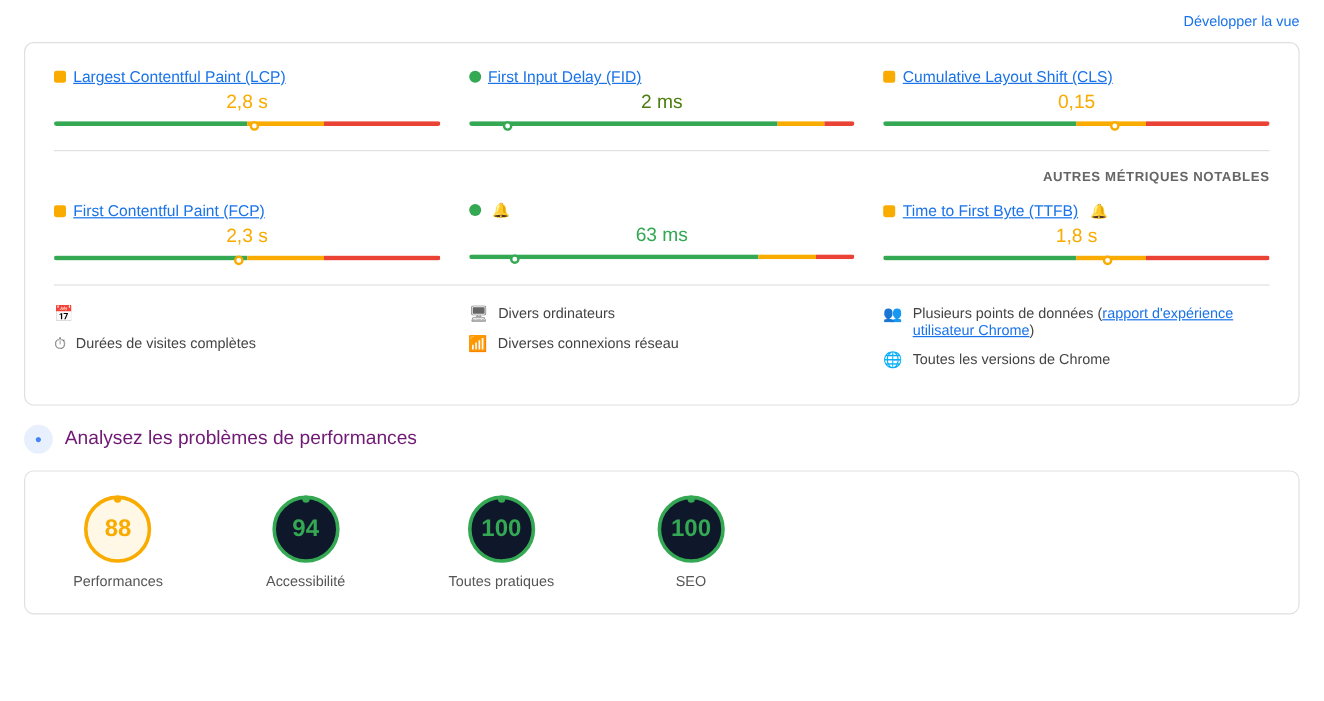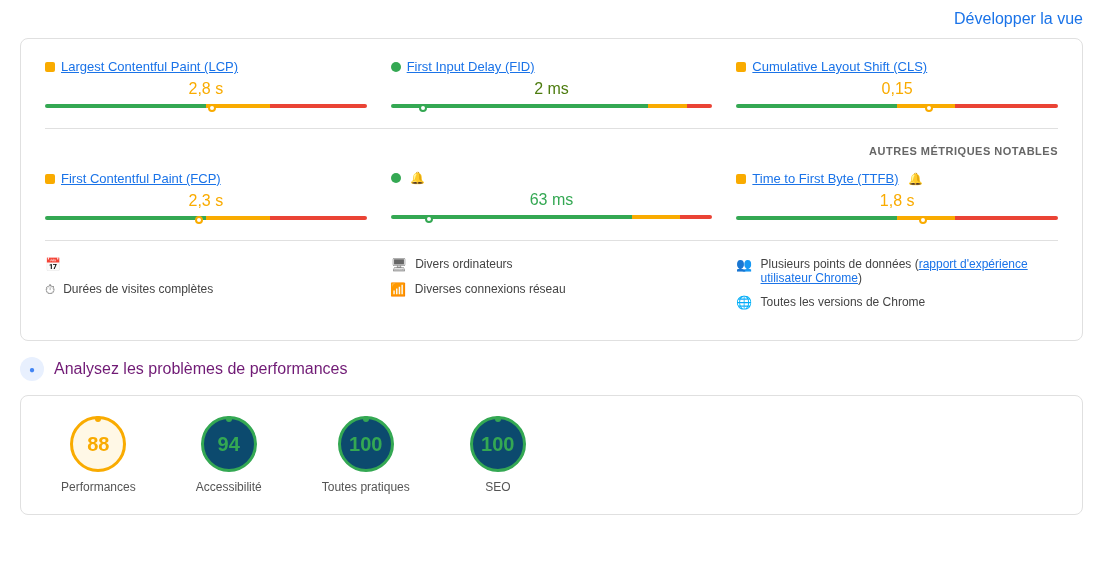--- a/index.html
+++ b/index.html
@@ -15,21 +15,21 @@
       padding: 10px 20px;
     }
 
     .top-link {
       text-align: right;
       margin-bottom: 10px;
     }
     .top-link a {
       color: #1a73e8;
       text-decoration: none;
-      font-size: 16px;
+      font-size: 12px;
     }
 
     .metrics-card {
       border: 1px solid #e0e0e0;
       border-radius: 8px;
       padding: 20px 24px;
       margin-bottom: 16px;
     }
 
     .metrics-row {
@@ -175,21 +175,21 @@
     }
 
     .scores-card {
       border: 1px solid #e0e0e0;
       border-radius: 8px;
       padding: 20px 40px;
     }
 
     .scores-row {
       display: flex;
-      gap: 60px;
+      gap: 86px;
       justify-content: flex-start;
       align-items: flex-end;
     }
 
     .score-item {
       display: flex;
       flex-direction: column;
       align-items: center;
       gap: 8px;
     }
@@ -208,21 +208,21 @@
 
     .score-circle.orange {
       border: 3px solid #f9ab00;
       color: #f9ab00;
       background: #fff8e6;
     }
 
     .score-circle.green {
       border: 3px solid #34a853;
       color: #34a853;
-      background: #0c4a6e;
+      background: #0f172a;
     }
 
     .score-dot {
       width: 6px;
       height: 6px;
       border-radius: 50%;
       position: absolute;
       top: -3px;
     }
 

